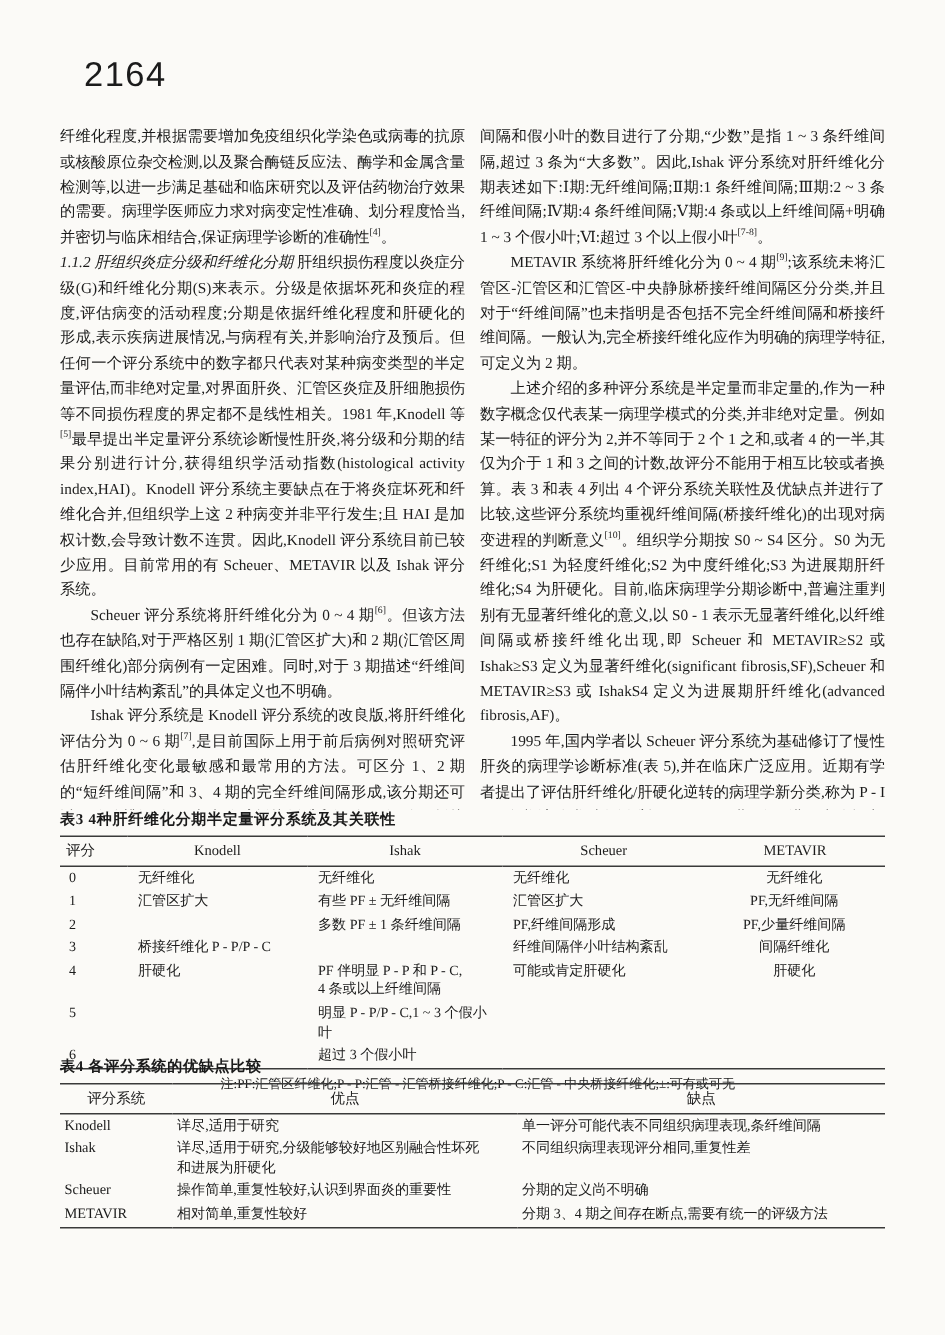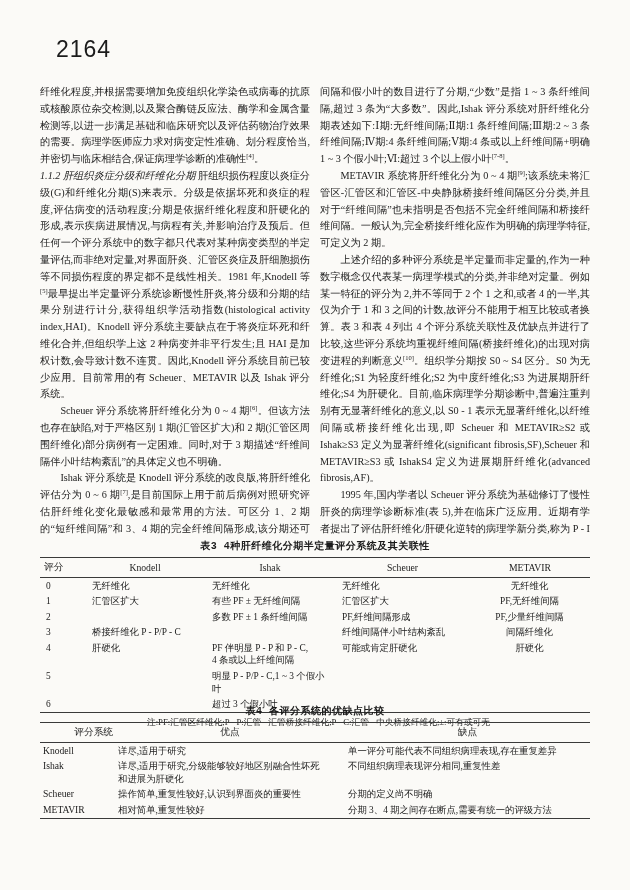--- a/index.html
+++ b/index.html
@@ -30,43 +30,43 @@
     font-size:10.2px;line-height:16.8px;text-align:justify;
   }
   .para{margin:0;}
   .para.indent{text-indent:2em;}
   sup{font-size:6.5px;line-height:0;}
   .kai{font-style:italic;}
   .tbl-wrap{position:absolute;left:40px;width:550px;}
   #table3-wrap{top:539px;}
   #table4-wrap{top:704px;}
   .tbl-title{
-    font-family:Liberation Mono, monospace;
-    font-weight:bold;font-size:10px;text-align:center;
+    font-family:Liberation Serif, serif;
+    font-weight:bold;font-size:10px;
     margin:0 0 4px 0;letter-spacing:0.5px;
   }
   table{
     width:100%;border-collapse:collapse;table-layout:fixed;
     font-size:9.4px;
     border-top:1.4px solid #3a3a3a;border-bottom:1.4px solid #3a3a3a;
   }
   thead tr{border-bottom:0.8px solid #3a3a3a;}
   th{font-weight:normal;font-size:9.7px;padding:3px 2px;}
   td{
     padding:1.5px 3px;vertical-align:top;line-height:12.6px;
     white-space:pre-line;
   }
   
   #table3 th:first-child{text-align:left;padding-left:4px;}
   #table3 td:first-child{text-align:left;padding-left:6px;}
   #table3 td:nth-child(n+2){text-align:left;padding-left:7px;}
   #table3 th:nth-child(n+2){text-align:center;}
   #table3 td:nth-child(5){text-align:center;padding-left:2px;}
   
-  #table4 th:first-child{text-align:right;padding-left:2px;}
+  #table4 th:first-child{text-align:center;padding-left:2px;}
   #table4 td{text-align:left;}
   #table4 td:first-child{font-size:9.6px;}
   #table4 th:nth-child(n+2){text-align:center;}
   .tbl-note{
     font-size:8.7px;line-height:11px;margin-top:3.5px;padding-left:7px;text-align:center;
   }
 </style>
 </head>
 <body>
 
@@ -176,21 +176,21 @@
       <tr>
         <th>评分系统</th>
         <th>优点</th>
         <th>缺点</th>
       </tr>
     </thead>
     <tbody>
         <tr>
           <td>Knodell</td>
           <td>详尽,适用于研究</td>
-          <td>单一评分可能代表不同组织病理表现,存在重复差异</td>
+          <td>单一评分可能代表不同组织病理表现,条纤维间隔</td>
         </tr>
         <tr>
           <td>Ishak</td>
           <td>详尽,适用于研究,分级能够较好地区别融合性坏死
 和进展为肝硬化</td>
           <td>不同组织病理表现评分相同,重复性差</td>
         </tr>
         <tr>
           <td>Scheuer</td>
           <td>操作简单,重复性较好,认识到界面炎的重要性</td>

